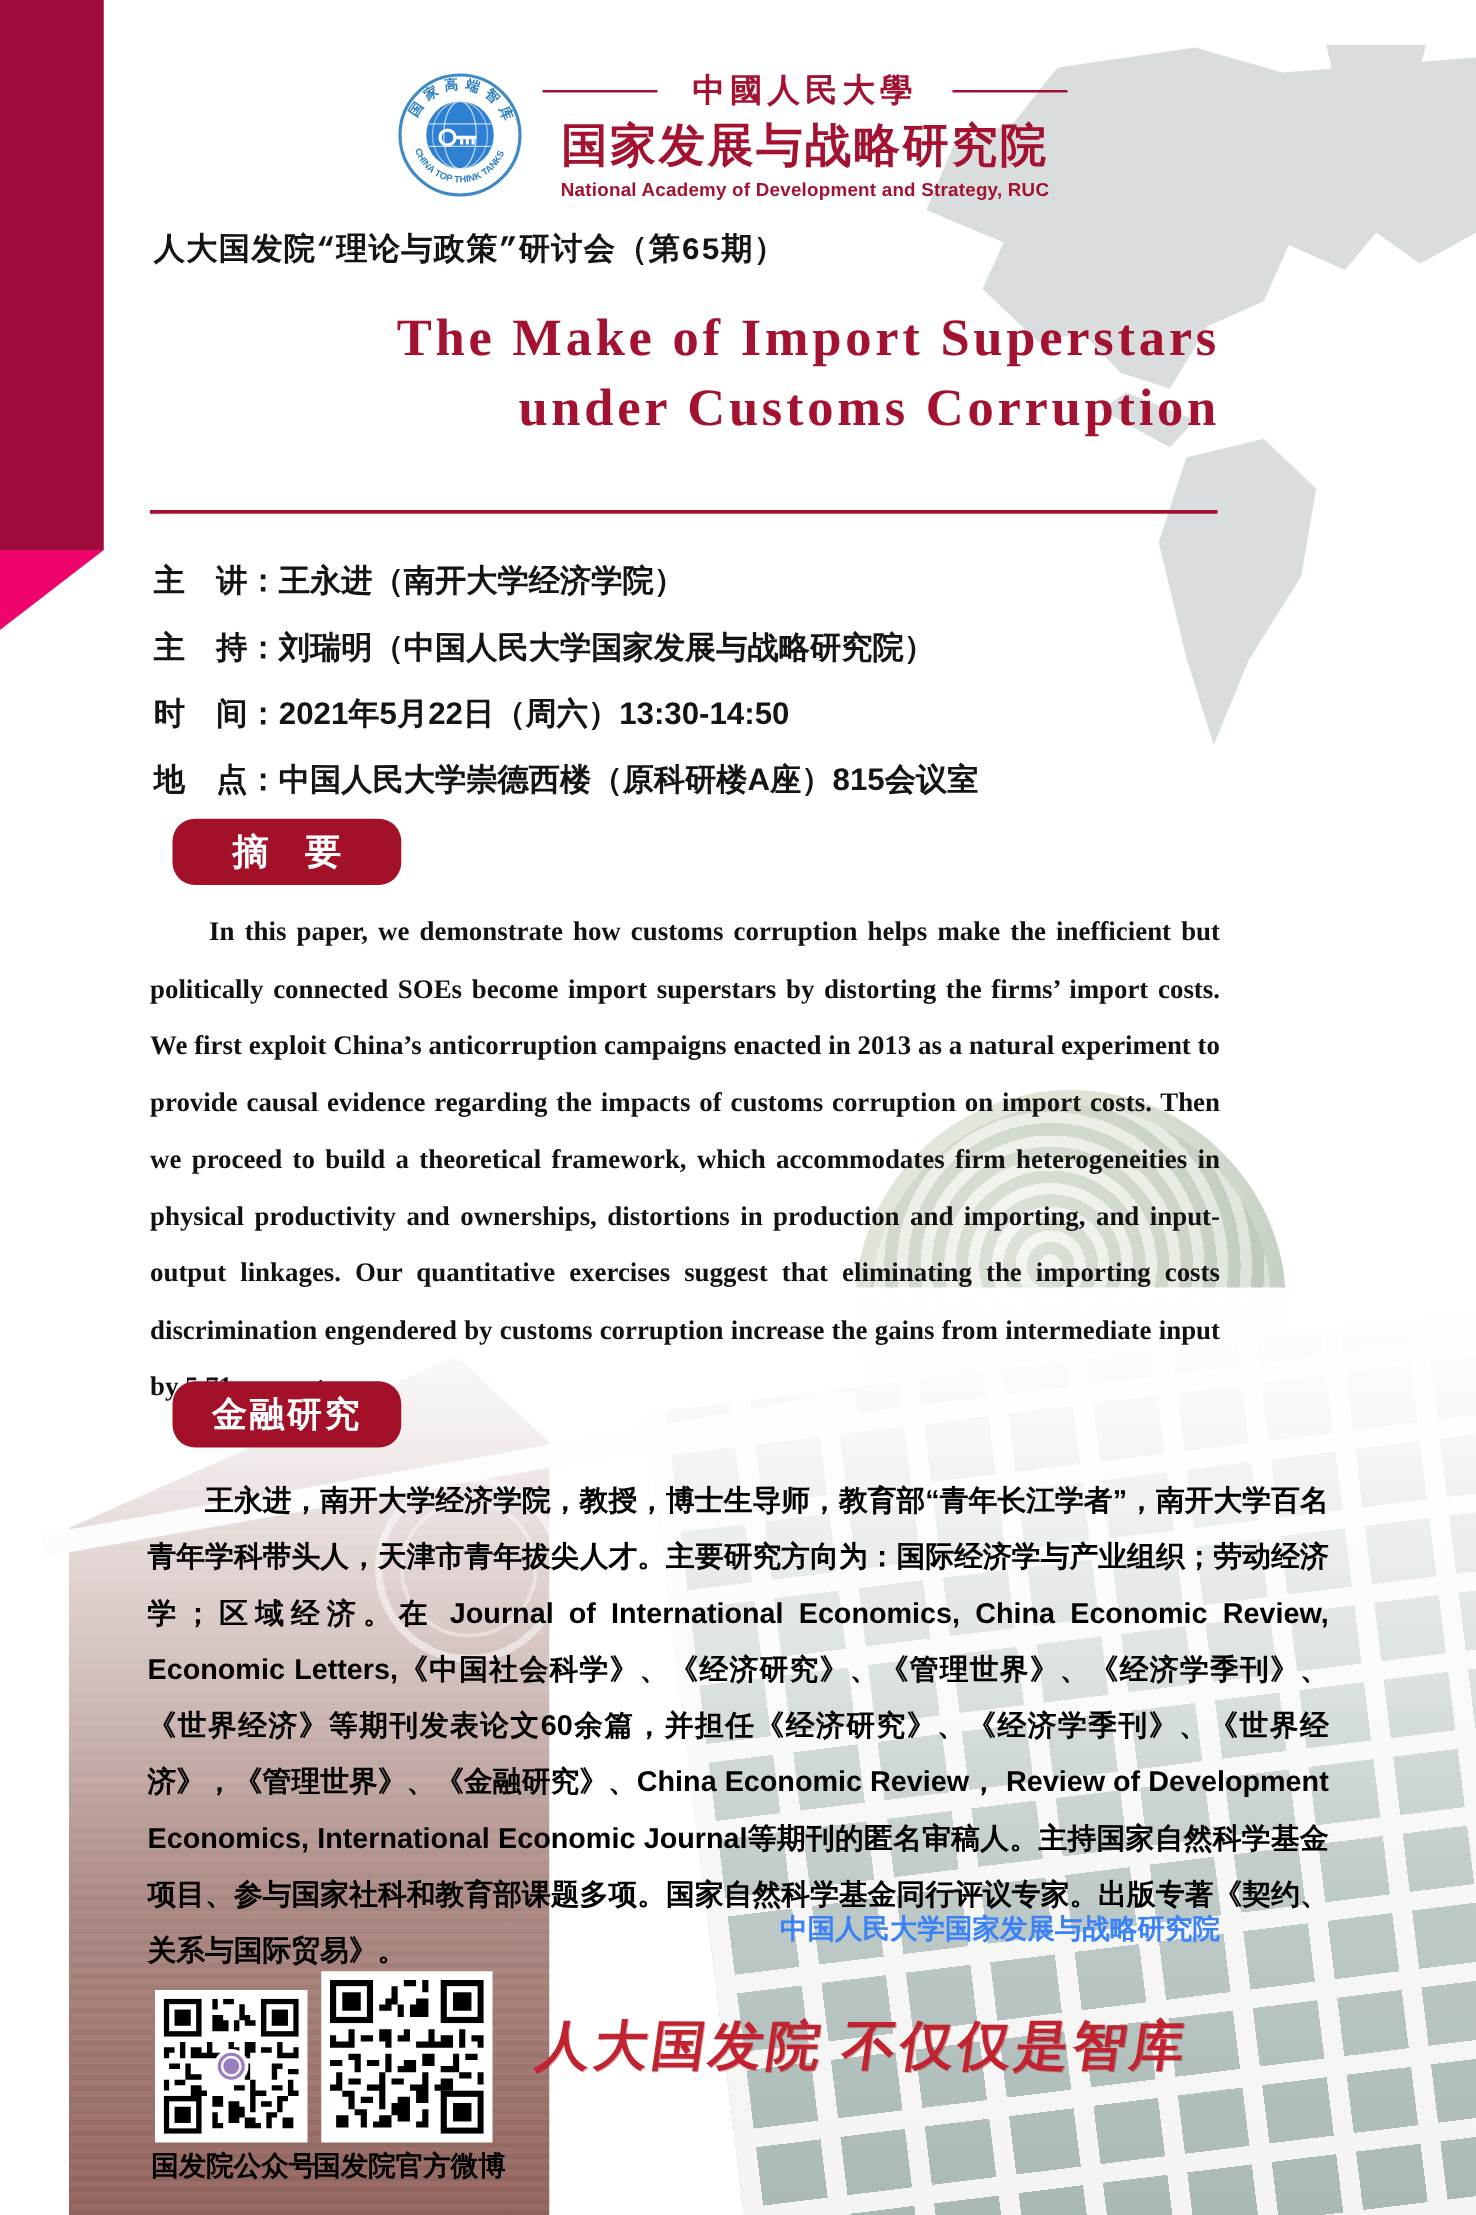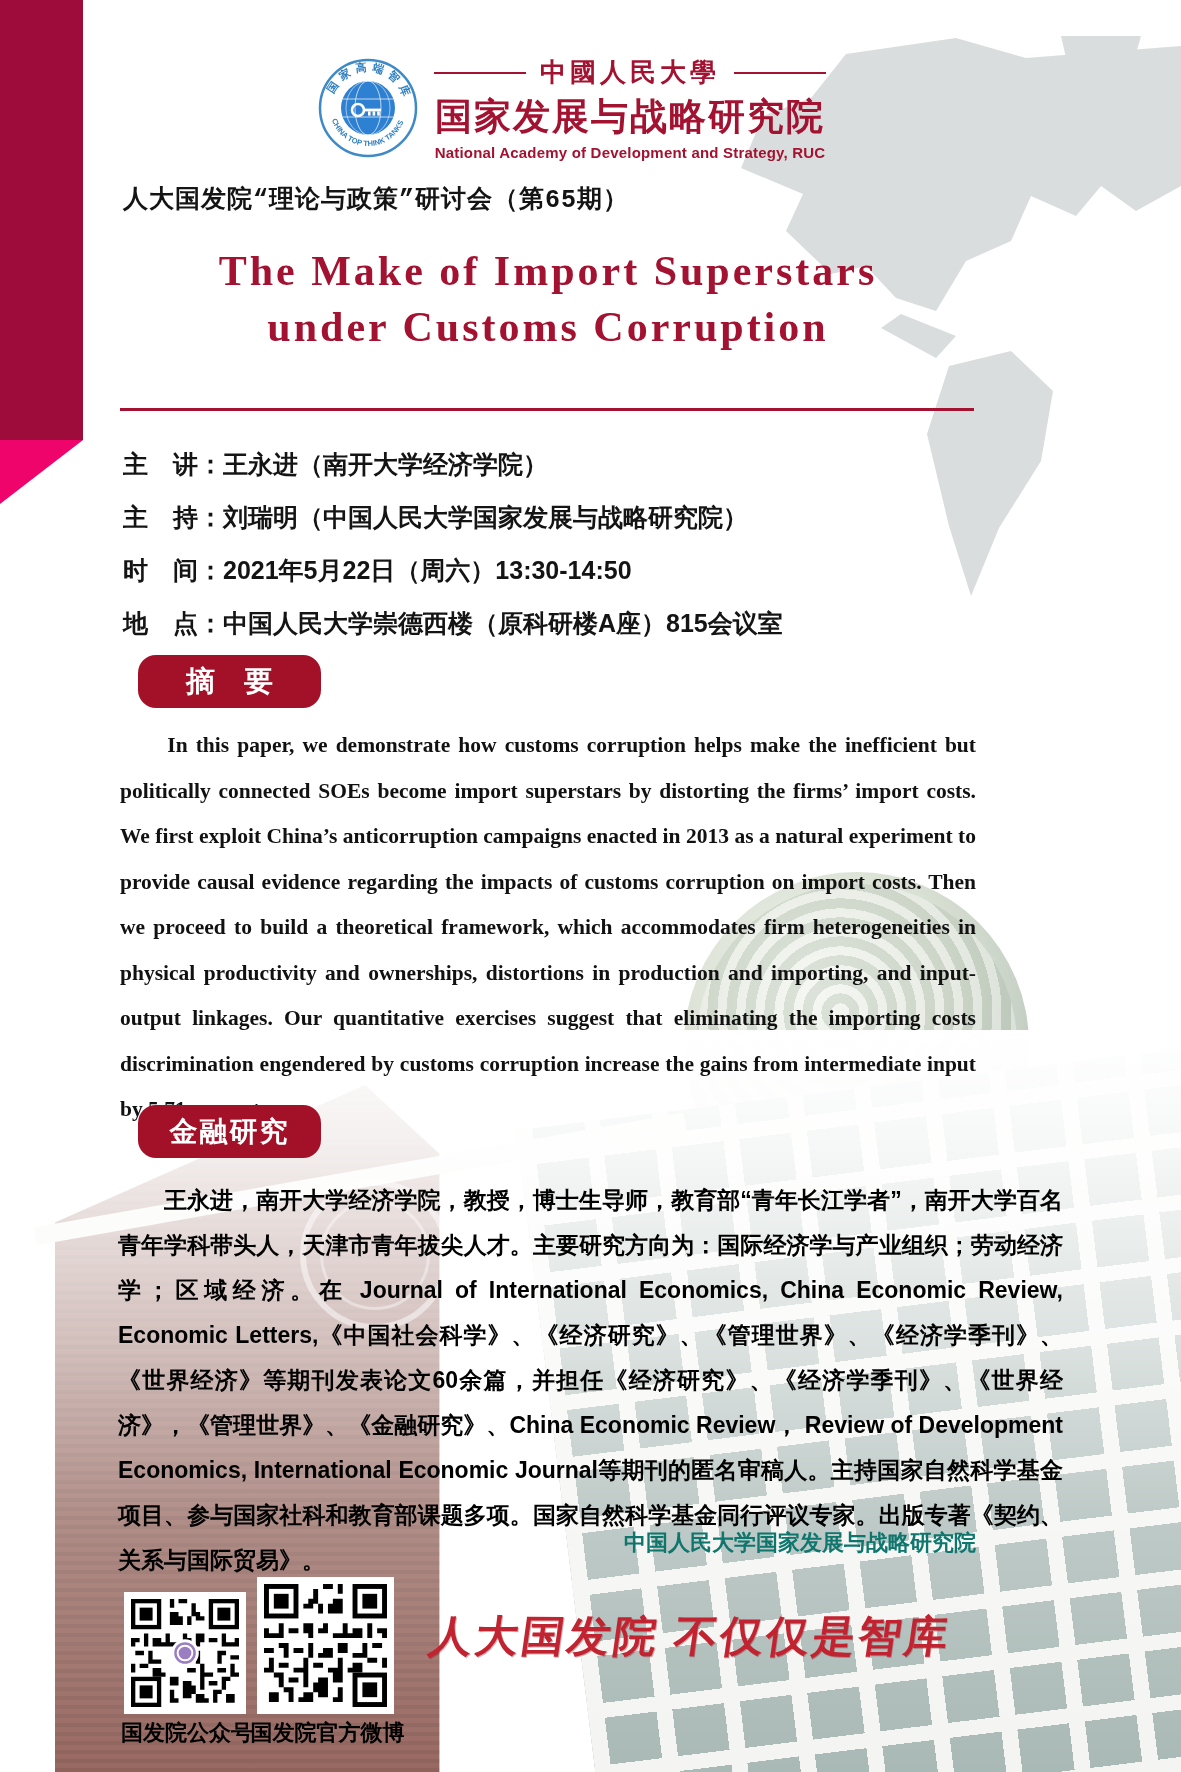--- a/index.html
+++ b/index.html
@@ -44,47 +44,47 @@
   .seal::after{content:"";position:absolute;inset:14px;border:3px solid rgba(255,255,255,.4);border-radius:50%;}
   .building-fade{position:absolute;left:0;top:1030px;width:1181px;height:742px;z-index:3;
     background:linear-gradient(180deg,#fff 0%,rgba(255,255,255,.9) 16%,rgba(255,255,255,.62) 42%,
       rgba(255,255,255,.3) 66%,rgba(255,255,255,.08) 100%);}
 
   
   .fg{position:absolute;z-index:10;}
 
   .brand{left:318px;top:55px;display:flex;align-items:center;gap:16px;}
   .brand-text{display:flex;flex-direction:column;align-items:center;color:var(--accent_red);}
-  .cal-row{display:flex;align-items:center;gap:14px;}
+  .cal-row{display:flex;align-items:center;gap:28px;}
   .cal-line{width:92px;height:2px;background:var(--accent_red);}
   .cal-text{font-size:26px;font-weight:bold;letter-spacing:4px;font-family:"Liberation Serif","DejaVu Serif",serif;}
   .institute-cn{font-size:37px;font-weight:900;letter-spacing:2px;margin-top:2px;}
   .institute-en{font-size:15px;font-weight:bold;margin-top:2px;letter-spacing:.2px;text-align:center;}
 
   .series-line{left:123px;top:182px;font-size:25px;font-weight:bold;color:var(--text_black);letter-spacing:1px;font-family:Liberation Mono, monospace;}
 
-  .main-title{left:120px;top:243px;width:856px;text-align:center;color:var(--accent_red);
+  .main-title{left:120px;top:243px;width:856px;text-align:right;color:var(--accent_red);
     font-family:"Liberation Serif","DejaVu Serif",serif;font-weight:bold;font-size:42px;line-height:56px;letter-spacing:3px;}
 
   .divider{left:120px;top:408px;width:854px;height:3px;background:var(--accent_red);}
 
   .info-rows{left:123px;top:438px;display:flex;flex-direction:column;}
   .info-row{font-size:25px;font-weight:bold;color:var(--text_black);height:53px;display:flex;align-items:center;}
 
   .badge{width:183px;height:53px;background:var(--badge_red);color:#fff;display:flex;align-items:center;
     justify-content:center;font-family:"Liberation Serif","DejaVu Serif",serif;font-weight:bold;border-radius:18px;}
   .badge-abstract{left:138px;top:655px;font-size:29px;}
   .badge-bio{left:138px;top:1105px;font-size:28px;letter-spacing:2px;}
 
   .abstract-text{left:120px;top:723px;width:856px;font-family:"Liberation Serif","DejaVu Serif",serif;
     font-weight:bold;font-size:21.5px;line-height:45.5px;text-align:justify;text-indent:2.2em;color:#111;}
 
   .bio-text{left:118px;top:1178px;width:945px;font-size:23px;font-weight:bold;line-height:45px;
     text-align:justify;text-indent:2em;color:#000;}
-  .bio-signature{left:120px;top:1528px;width:856px;text-align:right;font-size:22px;font-weight:bold;color:#0f766e;}
+  .bio-signature{left:120px;top:1528px;width:856px;text-align:right;font-size:22px;font-weight:bold;color:#3b82f6;}
 
   .qr{background:#fff;padding:7px;display:block;}
   .qr-1{left:124px;top:1592px;width:122px;height:122px;}
   .qr-2{left:257px;top:1577px;width:137px;height:137px;}
   .qr svg{width:100%;height:100%;display:block;}
   .qr-label{font-size:22px;font-weight:bold;color:#000;text-align:center;}
   .qr-label-1{left:112px;top:1718px;width:150px;}
   .qr-label-2{left:245px;top:1718px;width:165px;}
 
   .slogan{left:425px;top:1608px;width:530px;text-align:center;color:var(--slogan_red);

